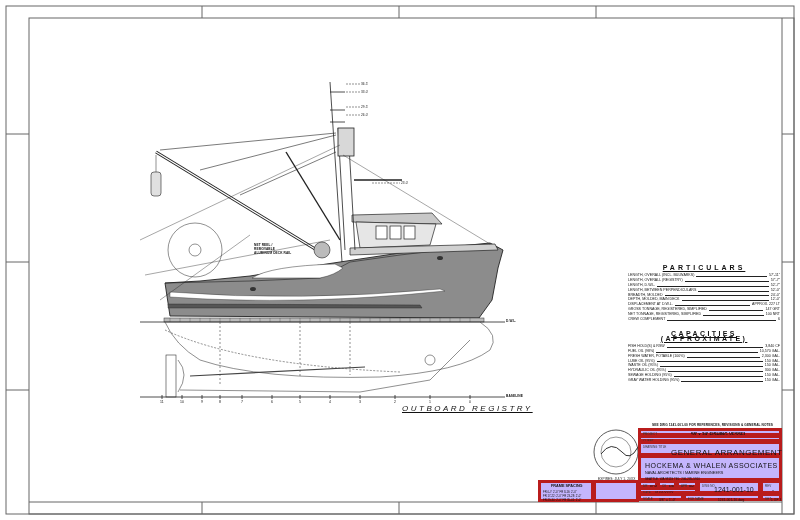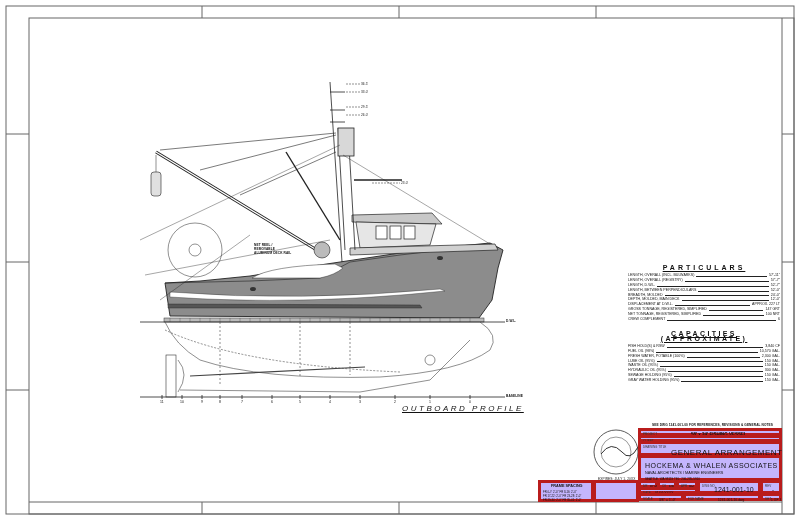--- a/index.html
+++ b/index.html
@@ -182,21 +182,21 @@
   </g>
 
   <g>
     <rect x="752" y="455" width="22" height="22" fill="#222"></rect>
     <rect x="755" y="458" width="8" height="7" fill="#fff"></rect>
     <rect x="764" y="467" width="7" height="7" fill="#fff"></rect>
     <path d="M757 468 L763 471 L757 474 Z" fill="#fff"></path>
   </g>
 </svg>
 
-<div class="abs" style="left:402px;top:404px;font-size:8px;letter-spacing:2.5px;text-decoration:underline;font-style:italic;">OUTBOARD PROFILE</div>
+<div class="abs" style="left:402px;top:404px;font-size:8px;letter-spacing:2.5px;text-decoration:underline;font-style:italic;">OUTBOARD REGISTRY</div>
 <div class="abs tiny" style="left:506px;top:319px;font-weight:bold;">D.W.L.</div>
 <div class="abs tiny" style="left:506px;top:394px;font-weight:bold;">BASELINE</div>
 <div class="abs tiny" style="left:254px;top:243px;width:40px;white-space:normal;font-weight:bold;">NET REEL / REMOVABLE ALUMINUM DECK RAIL</div>
 
 <div class="abs tiny" style="left:361px;top:82px;">36.5'</div>
 <div class="abs tiny" style="left:361px;top:90px;">33.0'</div>
 <div class="abs tiny" style="left:361px;top:105px;">29.5'</div>
 <div class="abs tiny" style="left:361px;top:113px;">26.0'</div>
 <div class="abs tiny" style="left:401px;top:181px;">23.0'</div>
 

